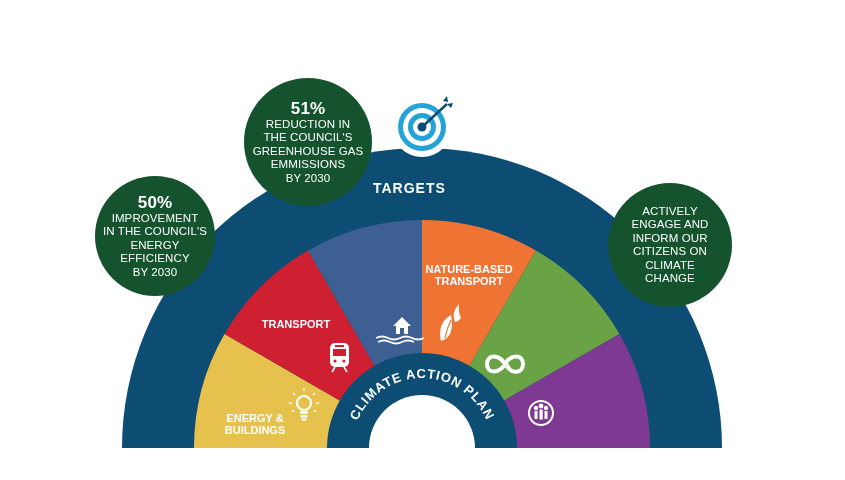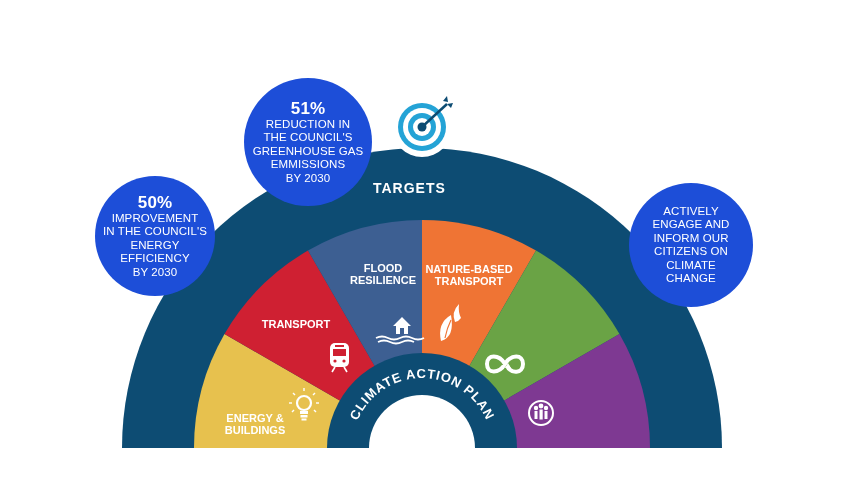--- a/index.html
+++ b/index.html
@@ -1,18 +1,18 @@
 <!DOCTYPE html>
 <html><head>
 <meta charset="utf-8">
 <style>
   html,body{margin:0;padding:0;background:#ffffff;}
   body{width:845px;height:480px;position:relative;overflow:hidden;font-family:"Liberation Sans",sans-serif;}
   #stage{position:absolute;left:0;top:0;width:845px;height:480px;}
-  .bubble{position:absolute;border-radius:50%;background:#1d4ed8;color:#fff;display:flex;flex-direction:column;align-items:center;justify-content:center;text-align:center;font-size:11.5px;line-height:13.5px;letter-spacing:0.1px;}
+  .bubble{position:absolute;border-radius:50%;background:#14532d;color:#fff;display:flex;flex-direction:column;align-items:center;justify-content:center;text-align:center;font-size:11.5px;line-height:13.5px;letter-spacing:0.1px;}
   .bubble .big{font-size:17px;font-weight:bold;line-height:19px;}
   .bubble .txt{white-space:pre-line;}
   .seg-label{position:absolute;color:#fff;font-weight:bold;font-size:11px;line-height:12px;text-align:center;white-space:pre-line;}
   .targets{position:absolute;color:#fff;font-weight:bold;font-size:14px;letter-spacing:1px;}
 </style>
 </head>
 <body>
 
 <div id="stage">
   <svg width="845" height="480" viewBox="0 0 845 480" style="position:absolute;left:0;top:0;">
@@ -118,29 +118,27 @@
 BY 2030</div>
   </div>
   <div class="bubble" style="left:244px;top:78px;width:128px;height:128px;">
     <div class="big">51%</div>
     <div class="txt">REDUCTION IN
 THE COUNCIL'S
 GREENHOUSE GAS
 EMMISSIONS
 BY 2030</div>
   </div>
-  <div class="bubble" style="left:629px;top:183px;width:124px;height:124px;">
+  <div class="bubble" style="left:608px;top:183px;width:124px;height:124px;">
     <div class="txt">ACTIVELY
 ENGAGE AND
 INFORM OUR
 CITIZENS ON
 CLIMATE
 CHANGE</div>
   </div>
 
   <div class="seg-label" style="left:222px;top:412px;width:66px;">ENERGY &amp;
 BUILDINGS</div>
   <div class="seg-label" style="left:256px;top:318px;width:80px;">TRANSPORT</div>
-  <div class="seg-label" style="left:340px;top:262px;width:86px;">FLOOD
-RESILIENCE</div>
   <div class="seg-label" style="left:420px;top:263px;width:98px;">NATURE-BASED
 TRANSPORT</div>
 </div>
 
 </body></html>

